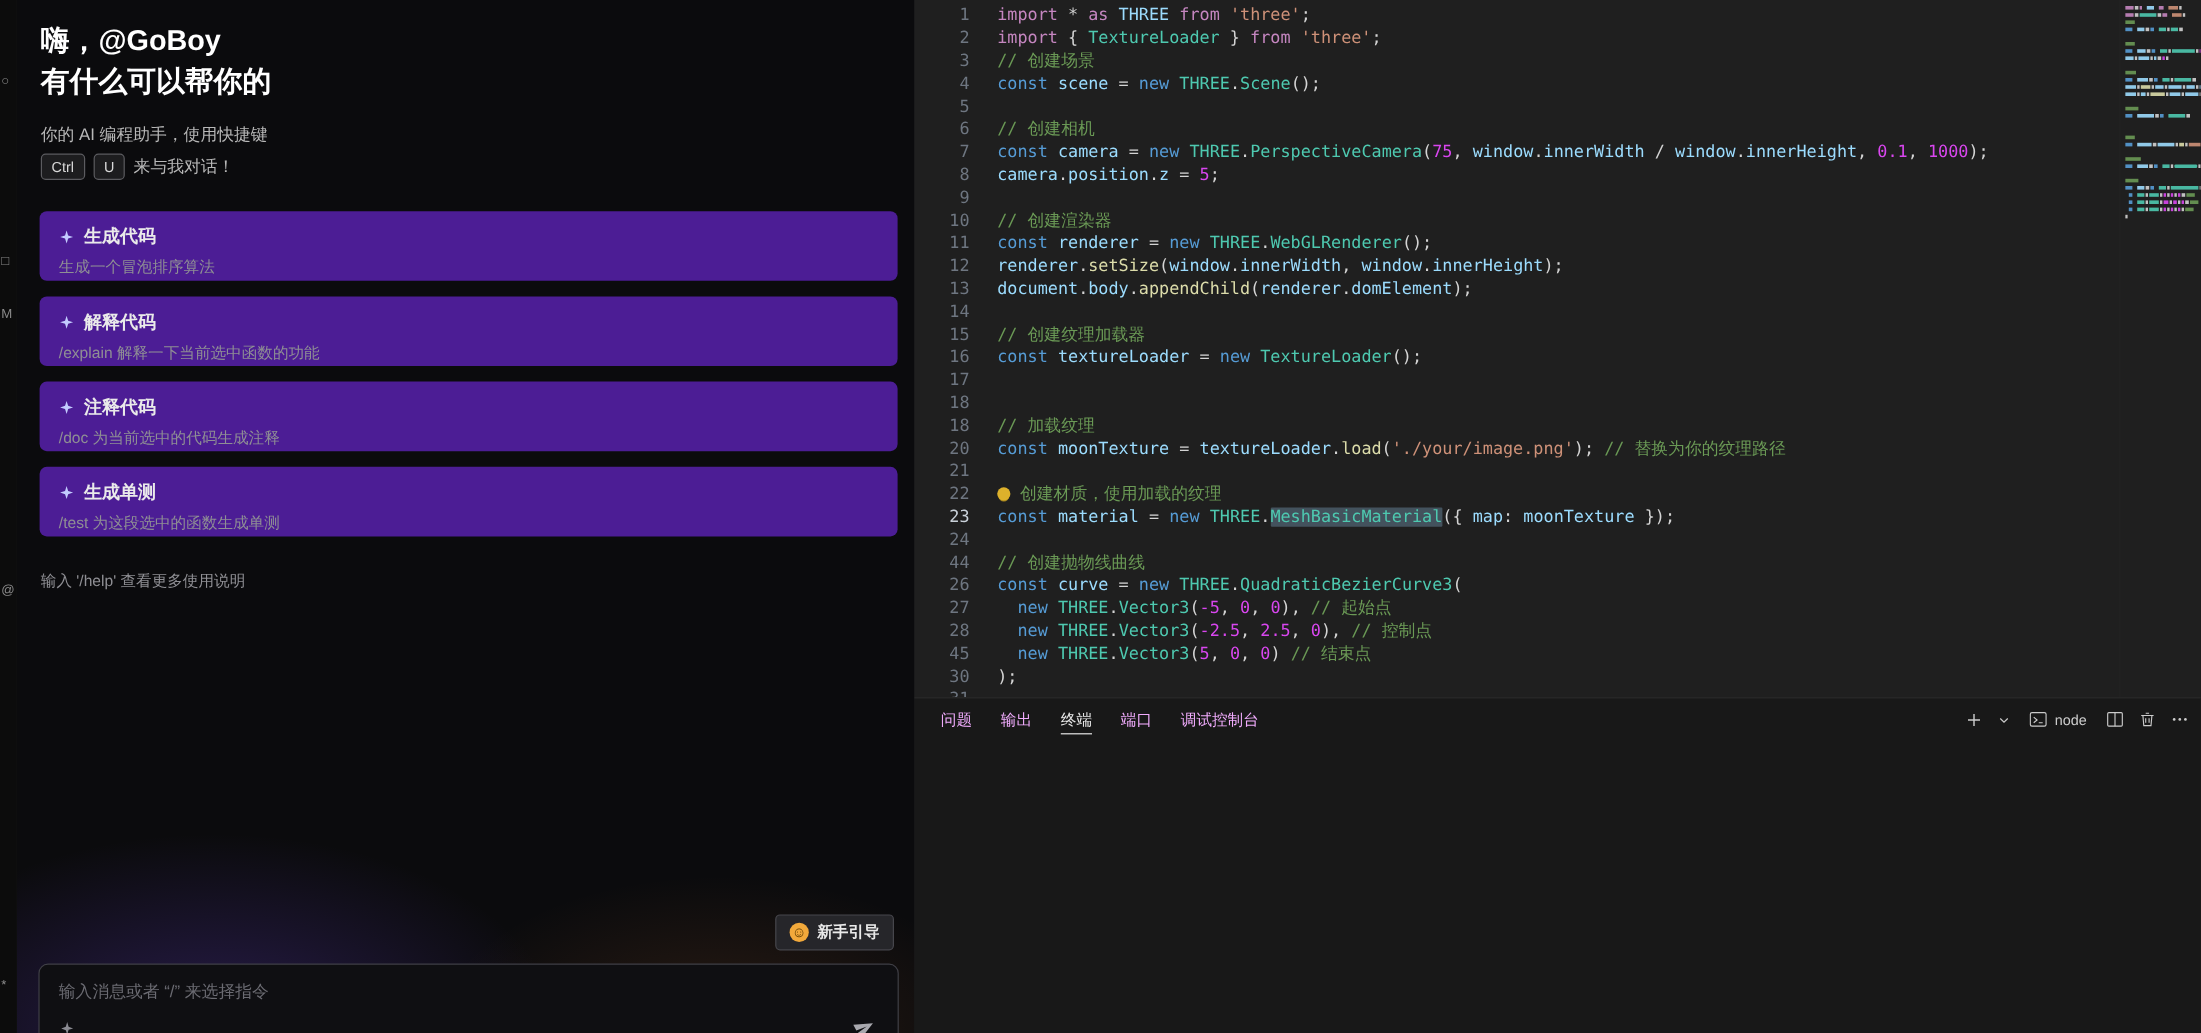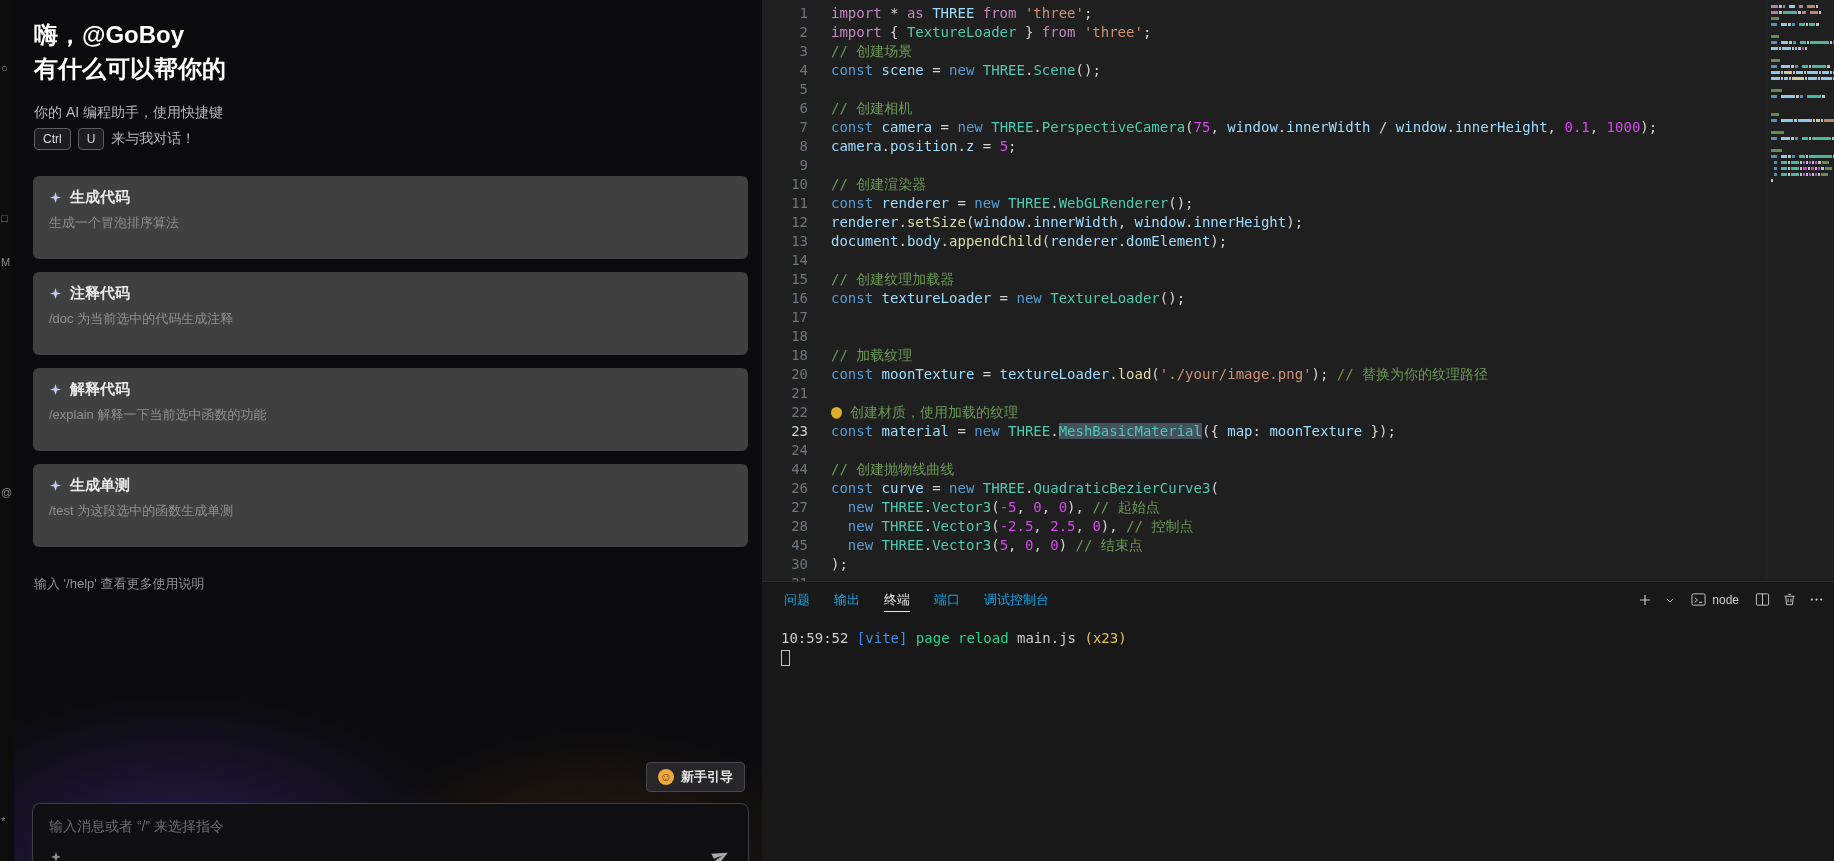--- a/index.html
+++ b/index.html
@@ -22,21 +22,21 @@
       pointer-events:none; }
   .greeting { padding:18px 20px 0 20px; }
   .greeting h1 { font-size:24px; line-height:34px; color:#ffffff; font-weight:bold; }
   .intro { padding:14px 20px 0 20px; color:#b8b8b8; font-size:14px; line-height:24px; }
   .keys-row { display:flex; align-items:center; gap:7px; padding:4px 20px 0 20px;
               color:#b8b8b8; font-size:14px; }
   .key-badge { display:inline-block; border:1px solid #5c5c60; border-radius:4px;
                background:#1d1d1f; color:#d9d9d9; font-size:12px; line-height:18px;
                padding:1px 8px; }
   .cards { display:flex; flex-direction:column; gap:13px; padding:26px 14px 0 19px; }
-  .card { background:#404040; border-radius:6px; height:83px; padding:12px 16px; cursor:pointer; }
+  .card { background:#4c1d95; border-radius:6px; height:58px; padding:12px 16px; cursor:pointer; }
   .card-title { display:flex; align-items:center; gap:8px; color:#eaeaea;
                 font-size:15px; font-weight:bold; }
   .card-desc { margin-top:7px; color:#8f8f94; font-size:13px; }
   .help-hint { padding:28px 20px 0 20px; color:#8f8f94; font-size:13px; }
 
   .onboard-btn { position:absolute; right:17px; bottom:69px; height:30px; z-index:2;
                  display:flex; align-items:center; gap:7px; padding:0 11px;
                  background:#26262a; border:1px solid #46464c; border-radius:4px;
                  color:#e9e9e9; font-size:13px; font-weight:bold; cursor:pointer; }
   .smiley { display:inline-flex; width:16px; height:16px; border-radius:50%;
@@ -82,21 +82,21 @@
   .mm-seg { display:inline-block; height:3px; margin-right:1px; flex:none;
             background:currentColor; opacity:0.9; }
   .mm-sp  { background:transparent !important; }
 
   
   .panel { position:absolute; left:762px; top:581px; width:1072px; height:280px;
            background:#181818; border-top:1px solid #2b2b2b; }
   .panel-header { height:35px; display:flex; align-items:center; justify-content:space-between;
                   padding:0 10px 0 22px; }
   .panel-tabs { display:flex; gap:24px; height:35px; }
-  .panel-tab { color:#0ea5e9; font-size:13px; line-height:35px; position:relative; cursor:pointer; }
+  .panel-tab { color:#f0abfc; font-size:13px; line-height:35px; position:relative; cursor:pointer; }
   .panel-tab.active { color:#e7e7e7; }
   .panel-tab.active::after { content:""; position:absolute; left:0; right:0; bottom:5px;
                              height:1px; background:#e7e7e7; }
   .panel-actions { display:flex; align-items:center; gap:12px; }
   .pa-btn { display:flex; align-items:center; cursor:pointer; }
   .node-entry { display:flex; align-items:center; gap:6px; color:#cccccc; font-size:12px;
                 padding:2px 4px; cursor:pointer; }
   .terminal-body { padding:12px 0 0 19px;
                    font-family:"DejaVu Sans Mono","Liberation Mono",monospace;
                    font-size:14px; line-height:19px; }
@@ -140,32 +140,32 @@
             </svg>
           <span>生成代码</span>
         </div>
         <div class="card-desc">生成一个冒泡排序算法</div>
       </div>
       <div class="card">
         <div class="card-title">
           <svg width="13" height="13" viewBox="0 0 24 24">
               <path d="M12 2l2.4 7.6L22 12l-7.6 2.4L12 22l-2.4-7.6L2 12l7.6-2.4z" fill="#c3cbff"></path>
             </svg>
-          <span>注释代码</span>
+          <span>解释代码</span>
         </div>
-        <div class="card-desc">/doc 为当前选中的代码生成注释</div>
+        <div class="card-desc">/explain 解释一下当前选中函数的功能</div>
       </div>
       <div class="card">
         <div class="card-title">
           <svg width="13" height="13" viewBox="0 0 24 24">
               <path d="M12 2l2.4 7.6L22 12l-7.6 2.4L12 22l-2.4-7.6L2 12l7.6-2.4z" fill="#c3cbff"></path>
             </svg>
-          <span>解释代码</span>
+          <span>注释代码</span>
         </div>
-        <div class="card-desc">/explain 解释一下当前选中函数的功能</div>
+        <div class="card-desc">/doc 为当前选中的代码生成注释</div>
       </div>
       <div class="card">
         <div class="card-title">
           <svg width="13" height="13" viewBox="0 0 24 24">
               <path d="M12 2l2.4 7.6L22 12l-7.6 2.4L12 22l-2.4-7.6L2 12l7.6-2.4z" fill="#c3cbff"></path>
             </svg>
           <span>生成单测</span>
         </div>
         <div class="card-desc">/test 为这段选中的函数生成单测</div>
       </div>
@@ -496,19 +496,15 @@
         </span>
         <span class="pa-btn">
           <svg width="15" height="15" viewBox="0 0 16 16">
               <circle cx="3" cy="8" r="1.2" fill="#cccccc"></circle>
               <circle cx="8" cy="8" r="1.2" fill="#cccccc"></circle>
               <circle cx="13" cy="8" r="1.2" fill="#cccccc"></circle>
             </svg>
         </span>
       </div>
     </div>
-    <div class="terminal-body">
-      <div><span class="t-fg">10:59:52 </span><span class="t-blue">[vite]</span><span class="t-green"> page reload </span><span class="t-fg">main.js </span><span class="t-yellow">(x23)</span></div>
-      <div><span class="t-cursor"></span></div>
-    </div>
   </div>
 
 </div>
 
 </body></html>

